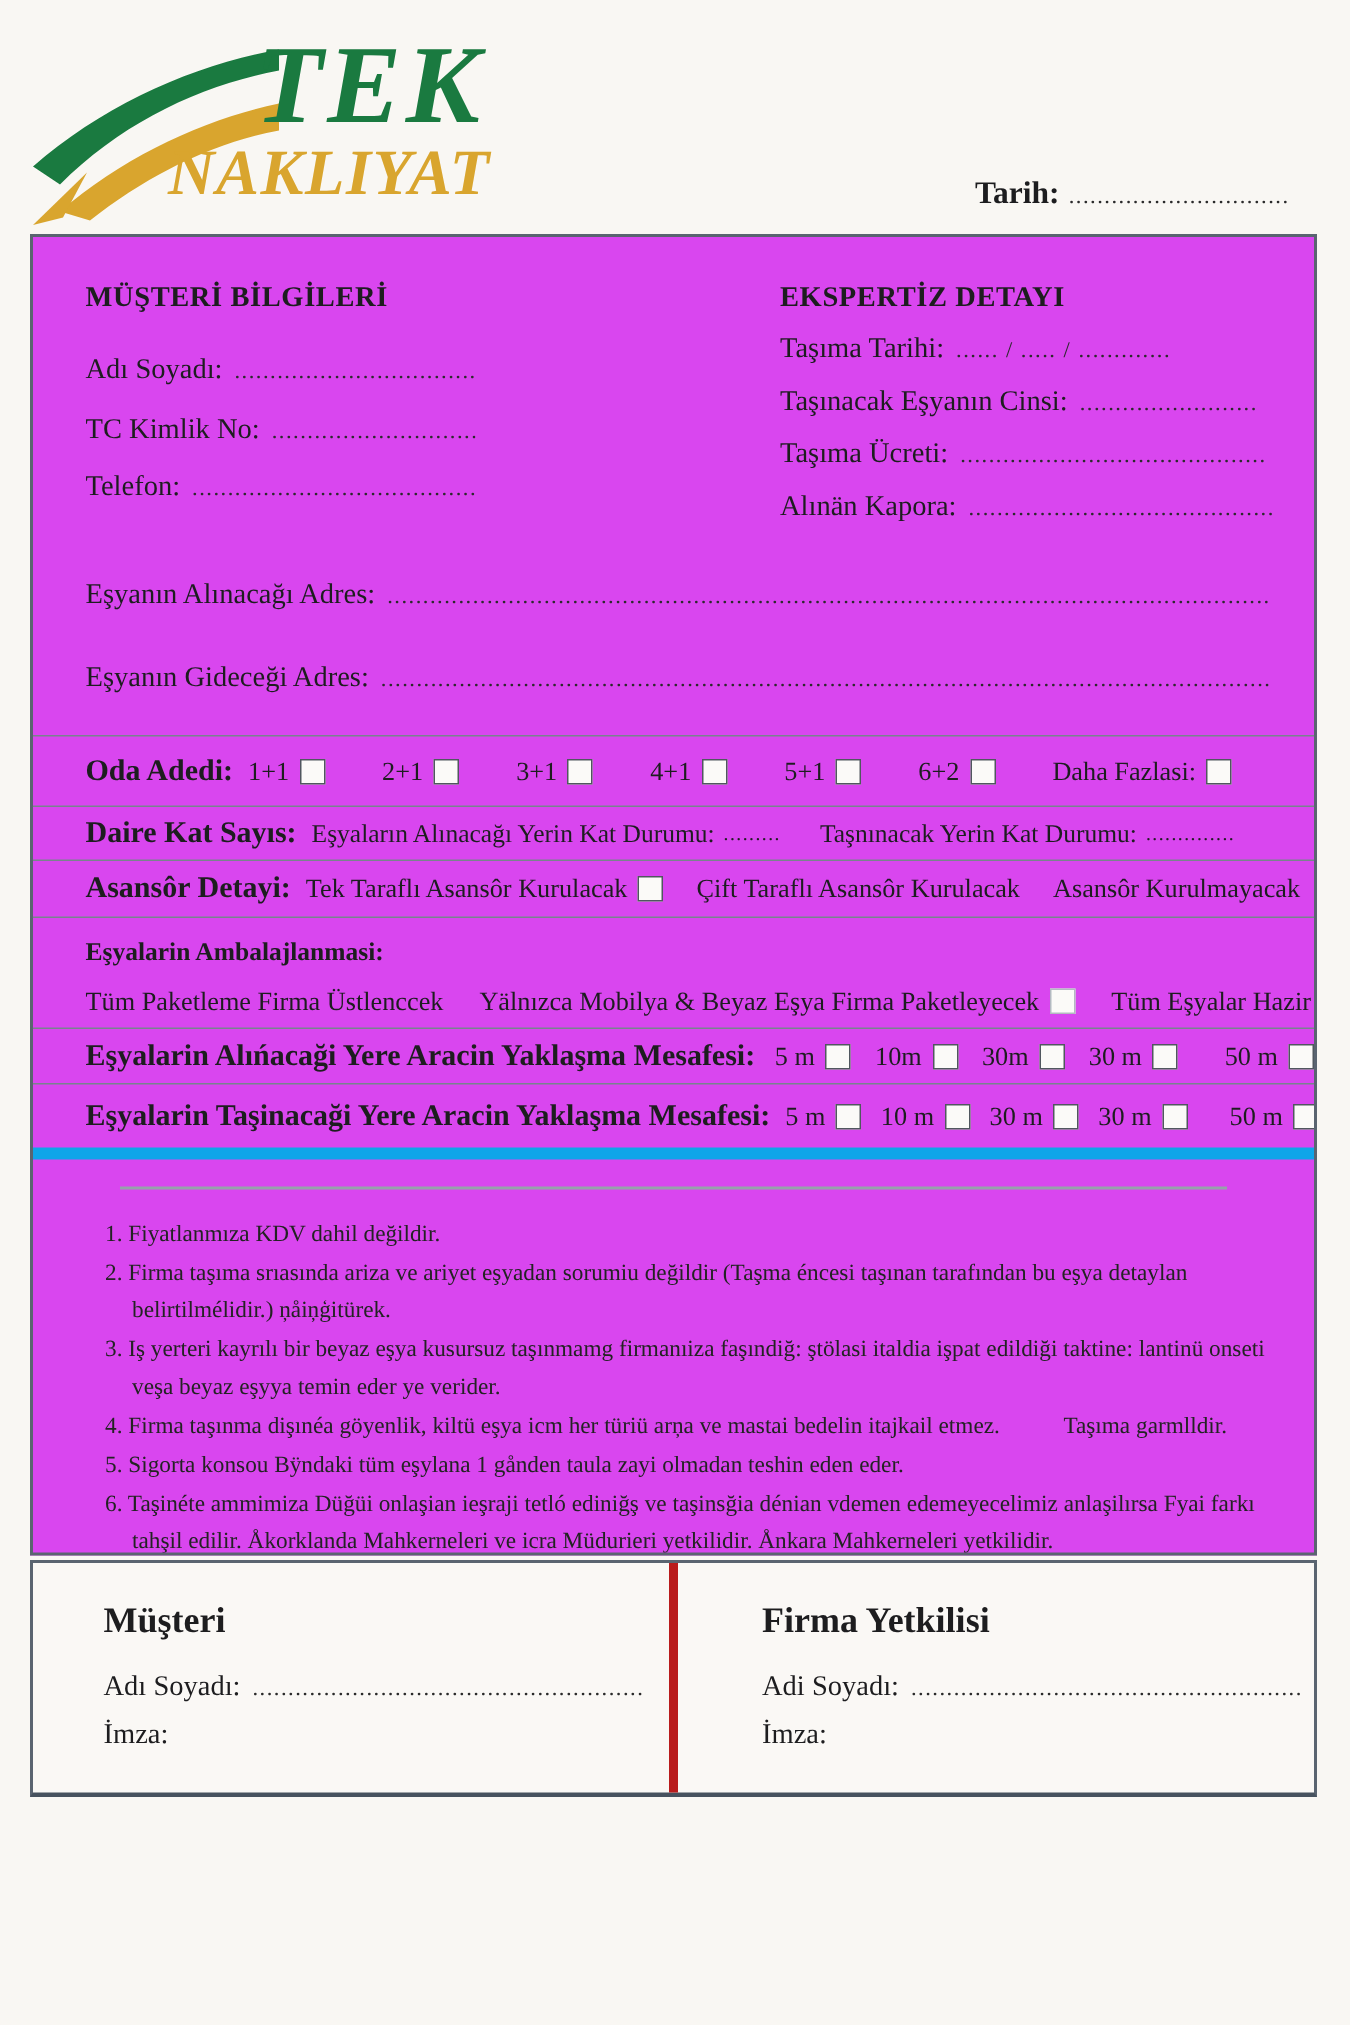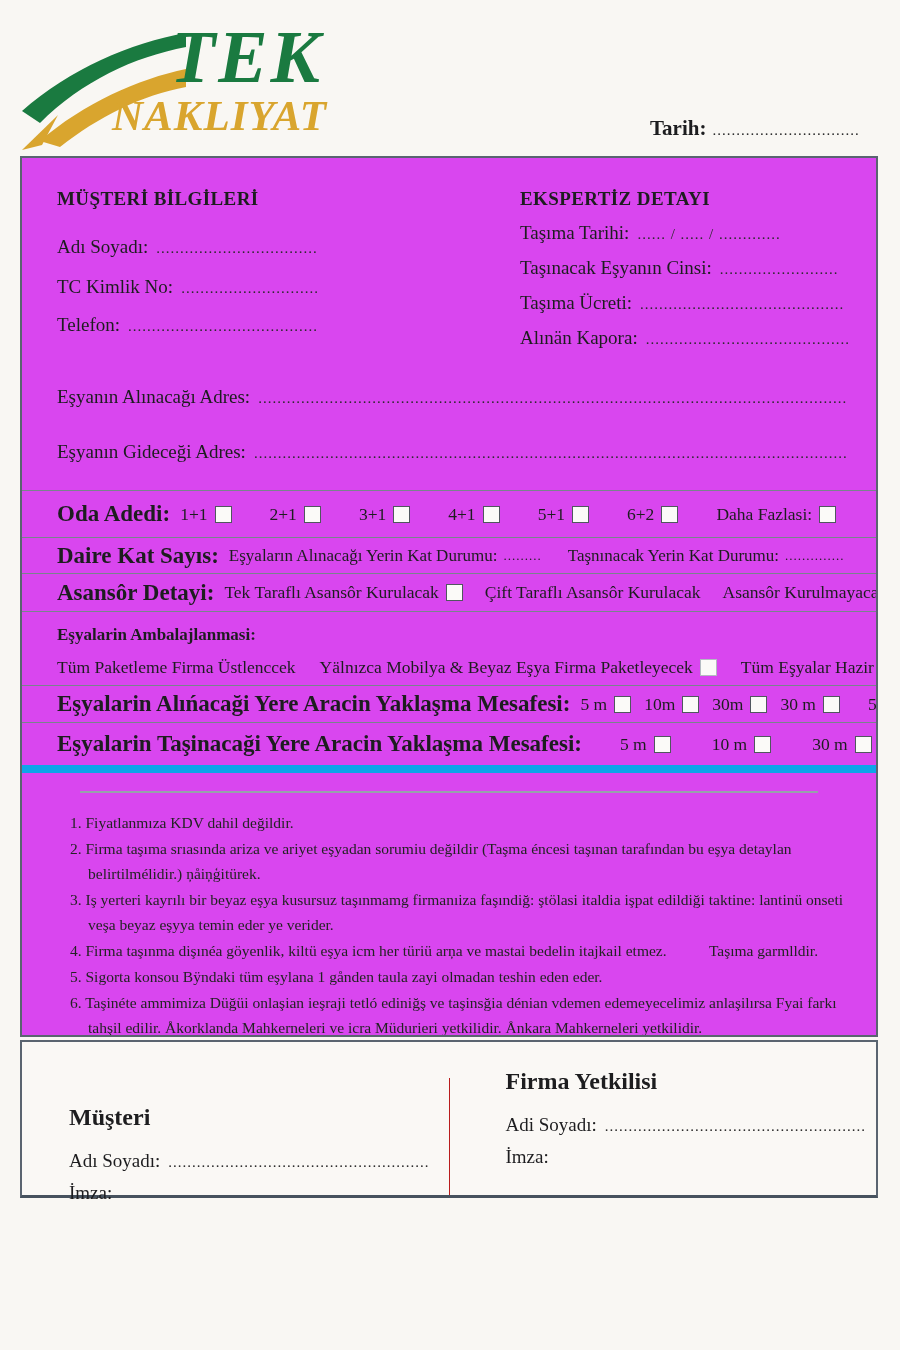--- a/index.html
+++ b/index.html
@@ -38,56 +38,56 @@
   .el2{left:498px;top:99px;width:340px;}
   .el3{left:498px;top:134px;width:345px;}
   .el4{left:498px;top:169px;width:345px;}
   .ad1{left:35px;top:228px;width:790px;}
   .ad2{left:35px;top:283px;width:790px;}
   .ad1 .flabel,.ad2 .flabel{font-weight:500;}
 
   
   .brow{border-top:1.5px solid #79838d;display:flex;align-items:center;
         padding-left:35px;box-sizing:border-box;flex:none;white-space:nowrap;overflow:hidden;}
-  .blabel{font-weight:700;font-size:23px;margin-right:10px;}
+  .blabel{font-weight:700;font-size:20px;margin-right:10px;}
   .opt{display:inline-flex;align-items:center;font-size:17.5px;}
   .cb{display:inline-block;width:15px;height:15px;border:1.6px solid #50575f;
       margin-left:7px;background:#fbfaf8;flex:none;}
   .cb.light{border-color:#b3bac1;}
 
   .row-rooms{height:47px;}
   .row-rooms .opt + .opt{margin-left:38px;}
   .row-floor{height:36px;font-size:17px;}
   .row-floor .sub{margin-right:6px;}
   .row-floor .sdots{letter-spacing:1px;font-size:13px;margin-right:26px;}
   .row-elevator{height:38px;}
   .row-elevator .opt + .opt{margin-left:22px;}
   .sec-packing{height:74px;border-top:1.5px solid #79838d;padding-left:35px;
                box-sizing:border-box;flex:none;overflow:hidden;}
   .pack-title{font-weight:700;font-size:17px;margin-top:13px;}
   .pack-opts{margin-top:12px;font-size:16.5px;white-space:nowrap;display:flex;align-items:center;justify-content:space-between;}
   .pack-opts .opt + .opt{margin-left:24px;}
   .row-dist{white-space:nowrap;justify-content:space-between;}
   .row-dist1{height:37px;}
-  .row-dist2{height:43px;gap:28px;}
+  .row-dist2{height:43px;}
   .row-dist .opt + .opt{margin-left:13px;}
   .row-dist .opt.gap{margin-left:28px;}
 
   
   .sec-terms{flex:1;border-top:8px solid #0ea5e9;box-sizing:border-box;}
   .inner-line{height:0;border-top:2px solid #97a1ab;margin:18px 58px 0 58px;}
   .terms{margin:17px 26px 0 48px;font-size:15.5px;line-height:25px;color:#232323;}
   .term{padding-left:18px;text-indent:-18px;margin-bottom:1px;}
 
   
   .sig-box{position:absolute;left:20px;top:1040px;width:858px;height:158px;
            border:2px solid #5a6470;border-bottom:3px solid #47525e;
            box-sizing:border-box;display:flex;background:#faf8f5;}
   .sig-cell{flex:1;position:relative;}
-  .sig-cell.left{border-right:1px solid #b91c1c;margin-top:36px;}
+  .sig-cell.left{border-right:6px solid #b91c1c;}
   .sig-title{position:absolute;font-size:24px;font-weight:700;top:26px;}
   .sig-name{position:absolute;top:72px;display:flex;align-items:baseline;font-size:19px;}
   .sig-imza{position:absolute;top:104px;font-size:19px;}
   .sig-cell.left .sig-title,.sig-cell.left .sig-name,.sig-cell.left .sig-imza{left:47px;}
   .sig-cell.right .sig-title,.sig-cell.right .sig-name,.sig-cell.right .sig-imza{left:56px;}
   .sig-name .dots{width:330px;flex:none;}
 </style>
 </head>
 <body>
 

